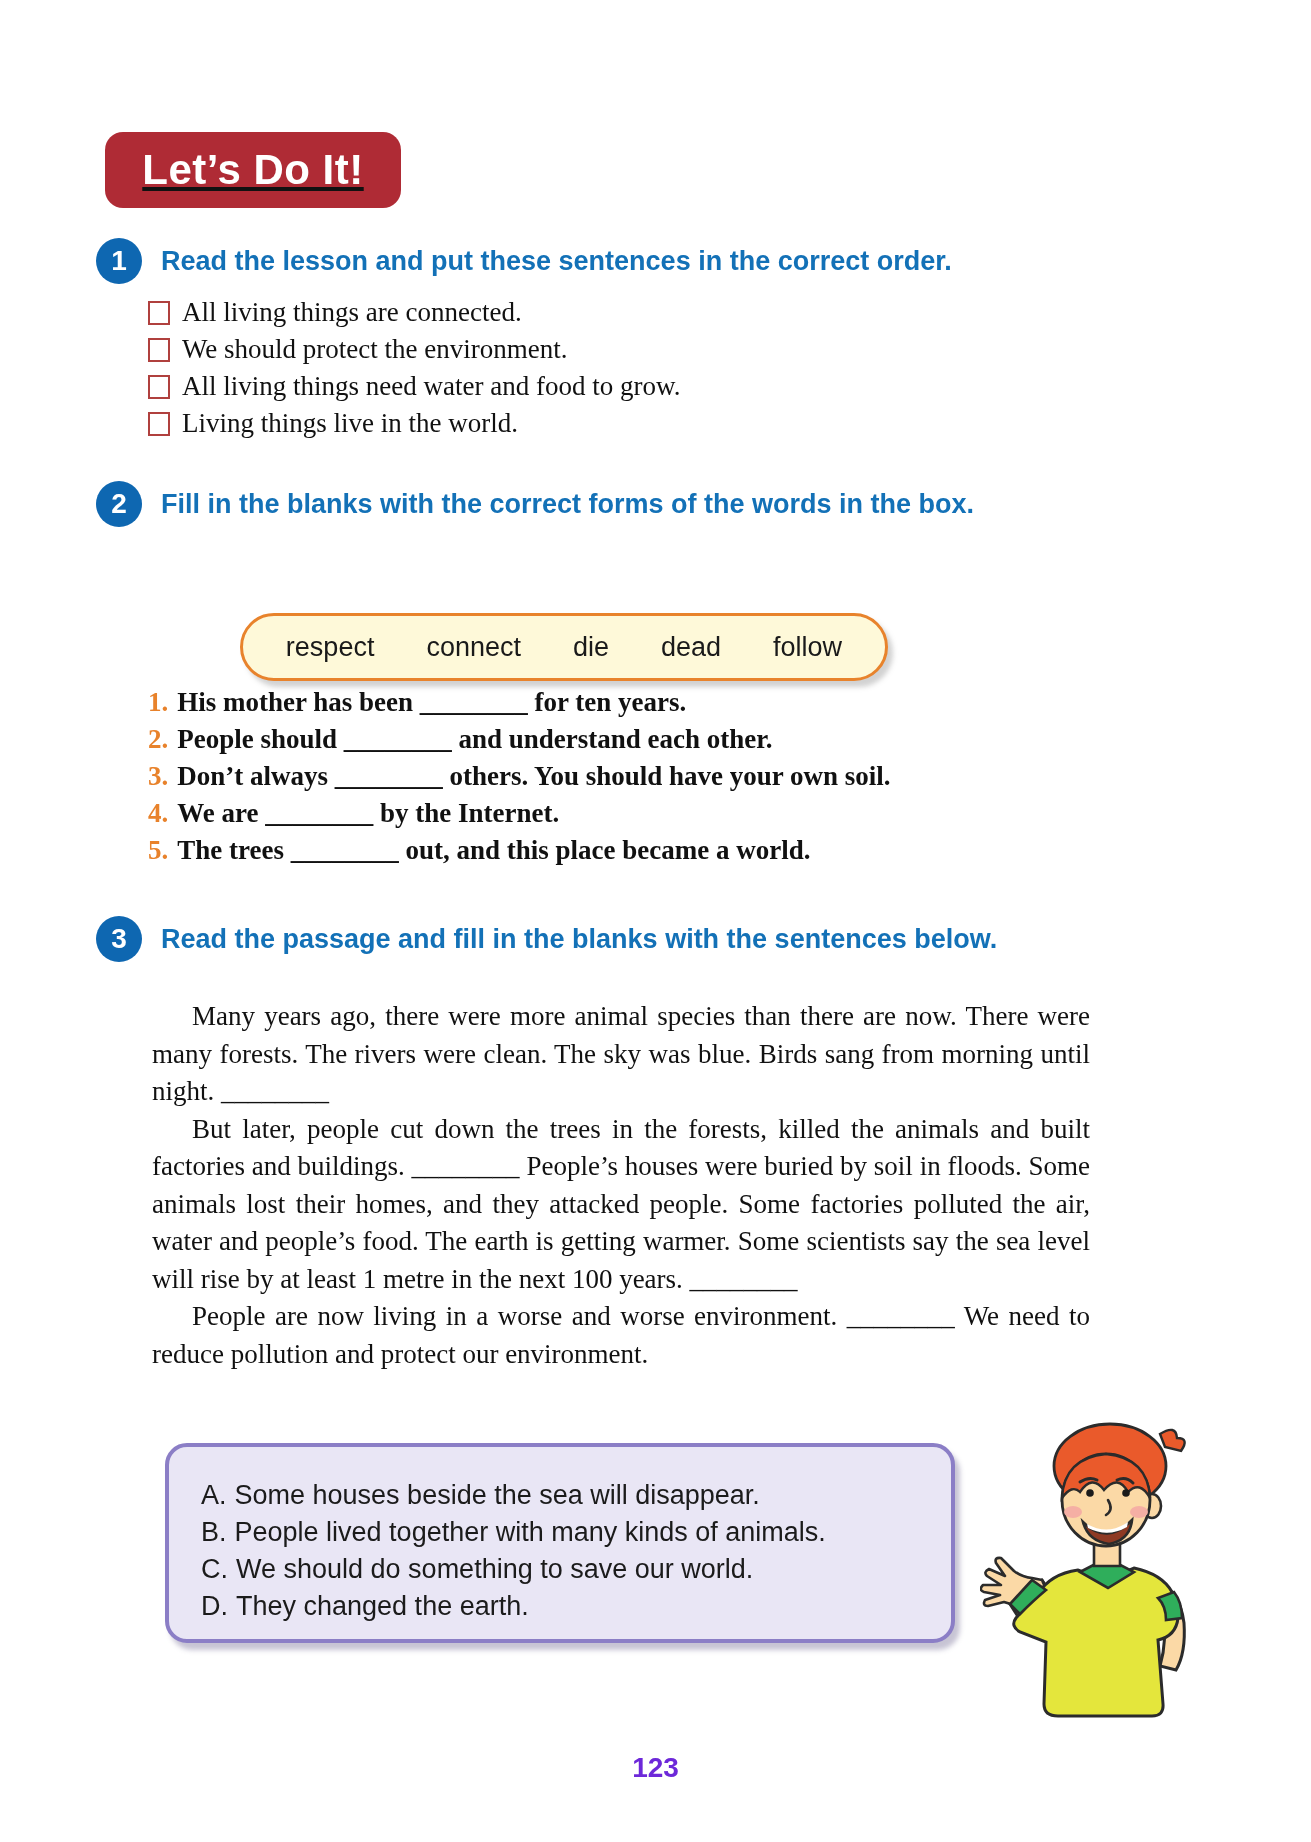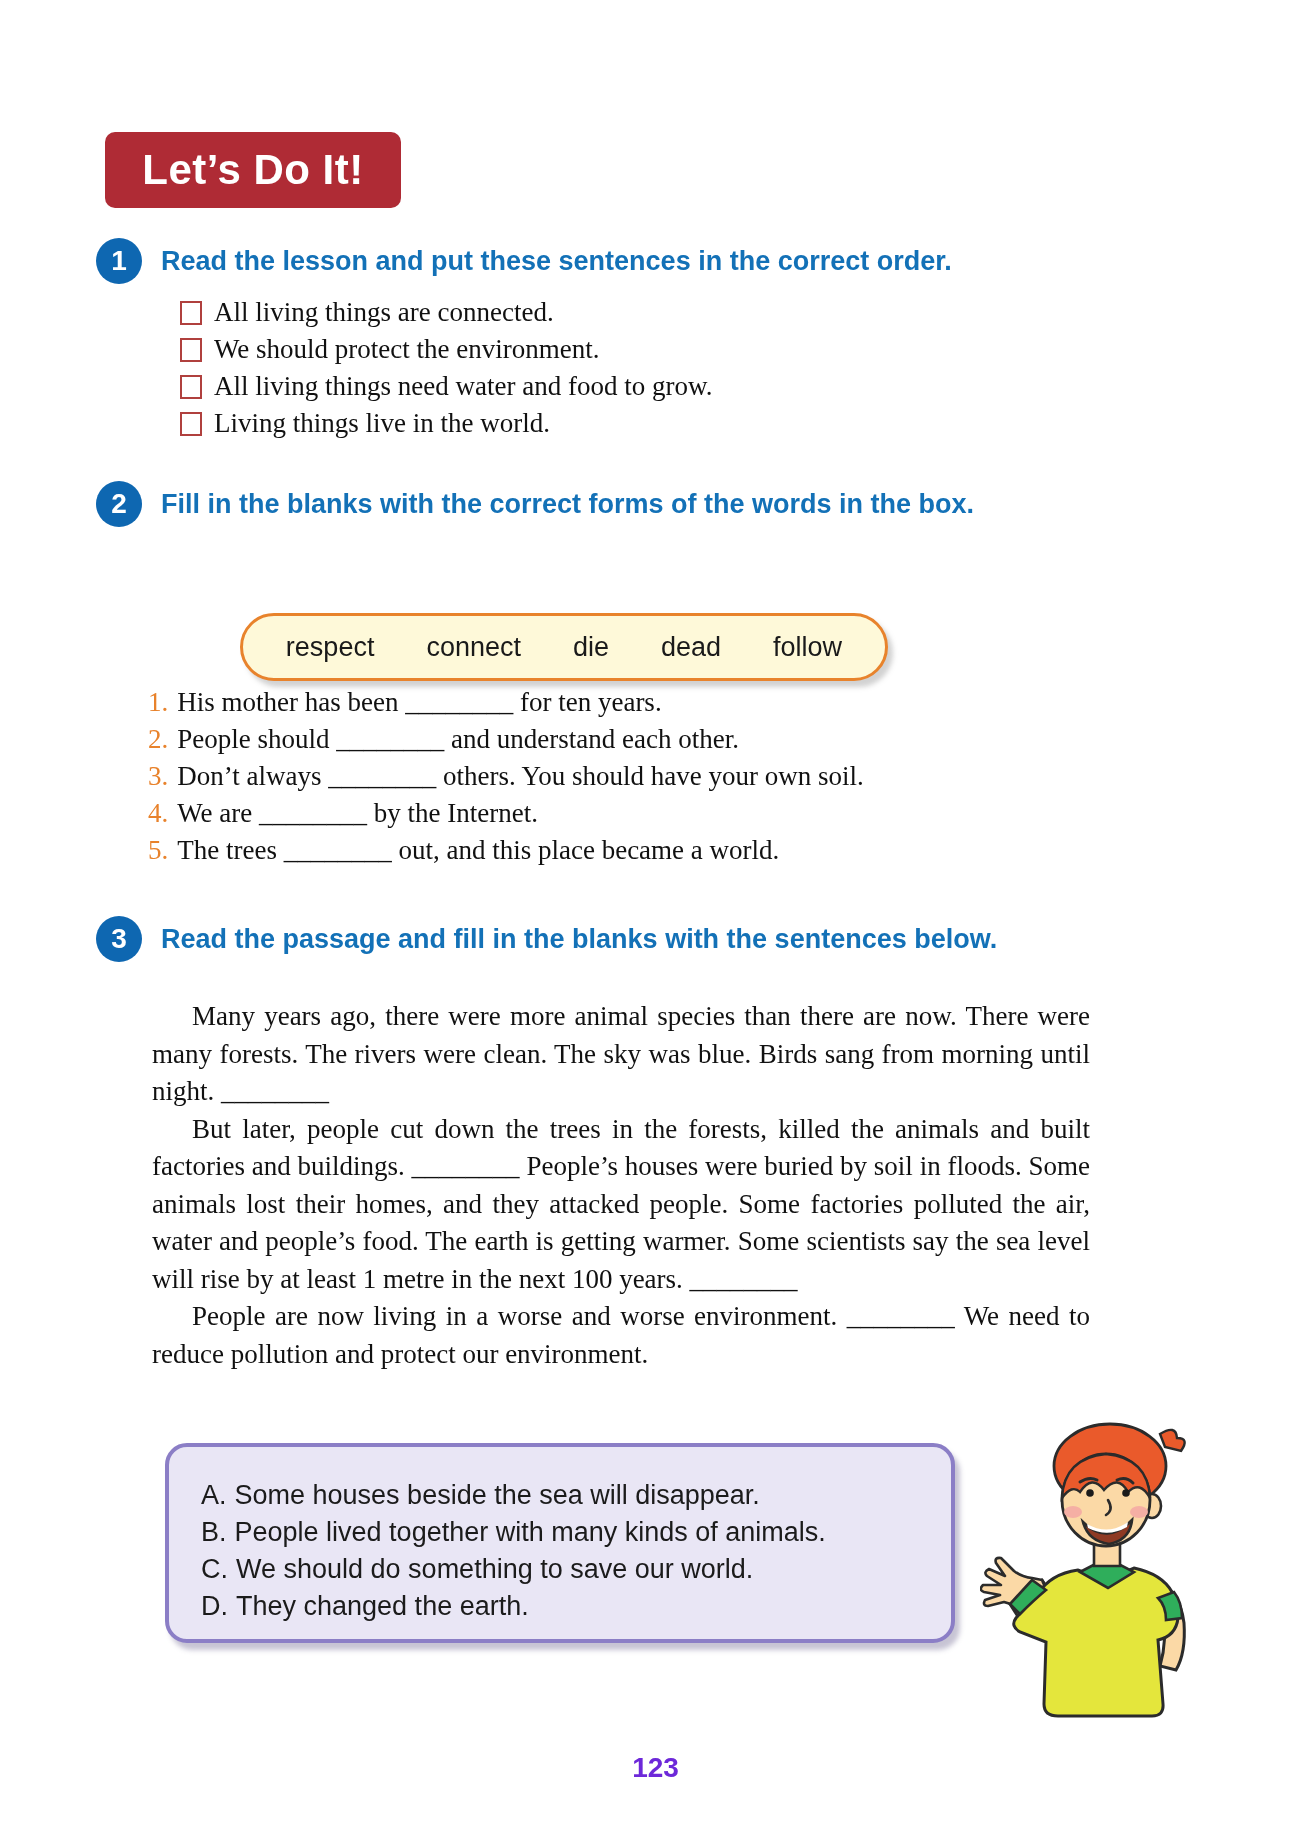--- a/index.html
+++ b/index.html
@@ -11,51 +11,51 @@
     --word-box-border:#E8832C;
     --word-box-bg:#FEF9D9;
     --options-border:#8B7EC6;
     --options-bg:#E9E6F5;
   }
   html,body{margin:0;padding:0;background:#fff;}
   .page{position:relative;width:1311px;height:1842px;background:#ffffff;overflow:hidden;
         font-family:"Liberation Serif",serif;color:#111;}
 
   .banner{position:absolute;left:105px;top:132px;width:296px;height:76px;
-          background:var(--banner-red);border-radius:10px;
-          display:flex;align-items:center;justify-content:center;}
+          background:var(--banner-red);border-radius:18px;
+          display:flex;align-items:center;justify-content:center;text-decoration:underline;}
   .banner-text{font-family:"Liberation Sans",sans-serif;font-weight:bold;font-size:42px;
           color:#ffffff;letter-spacing:.5px;}
 
   .ex-head{position:absolute;left:96px;display:flex;align-items:center;gap:15px;}
   .circle{width:46px;height:46px;min-width:46px;border-radius:50%;background:var(--circle-blue);
           color:#fff;font-family:"Liberation Sans",sans-serif;font-weight:bold;font-size:28px;
           line-height:46px;text-align:center;}
   .ex-title{margin:4px;font-family:"Liberation Sans",sans-serif;font-weight:bold;font-size:27px;
           color:var(--heading-blue);}
 
   #ex1-head{top:238px;}
   #ex2-head{top:481px;}
   #ex3-head{top:916px;}
 
   .checkbox-list{position:absolute;left:148px;top:294px;margin:0;padding:0;list-style:none;
           font-size:27px;}
-  .checkbox-list li{height:37px;display:flex;align-items:center;margin-left:32px;}
+  .checkbox-list li{height:37px;display:flex;align-items:center;}
   .checkbox{display:inline-block;width:22px;height:24px;border:2.5px solid var(--checkbox-red);
           background:#fff;margin-right:12px;box-sizing:border-box;}
 
   .word-box{position:absolute;left:240px;top:568px;width:648px;height:68px;box-sizing:border-box;
           background:var(--word-box-bg);border:3.5px solid var(--word-box-border);
           border-radius:36px;display:flex;align-items:center;justify-content:center;gap:52px;
           font-family:"Liberation Sans",sans-serif;font-size:27px;color:#1a1a1a;
           box-shadow:5px 6px 5px rgba(125,125,125,.35);margin-top:45px;}
 
   .fill-list{position:absolute;left:148px;top:684px;margin:0;padding:0;list-style:none;
           font-size:27px;}
-  .fill-list li{height:37px;line-height:37px;white-space:nowrap;}
+  .fill-list li{height:37px;line-height:37px;white-space:nowrap;font-weight:bold;}
   .fill-list .num{color:var(--number-orange);margin-right:9px;}
 
   .passage{position:absolute;left:152px;top:998px;width:938px;font-size:27px;
           line-height:37.5px;text-align:justify;}
   .passage p{margin:0;text-indent:40px;}
 
   .options-box{position:absolute;left:165px;top:1443px;width:790px;height:200px;
           box-sizing:border-box;background:var(--options-bg);
           border:4px solid var(--options-border);border-radius:22px;
           box-shadow:5px 7px 5px rgba(130,125,160,.45);

